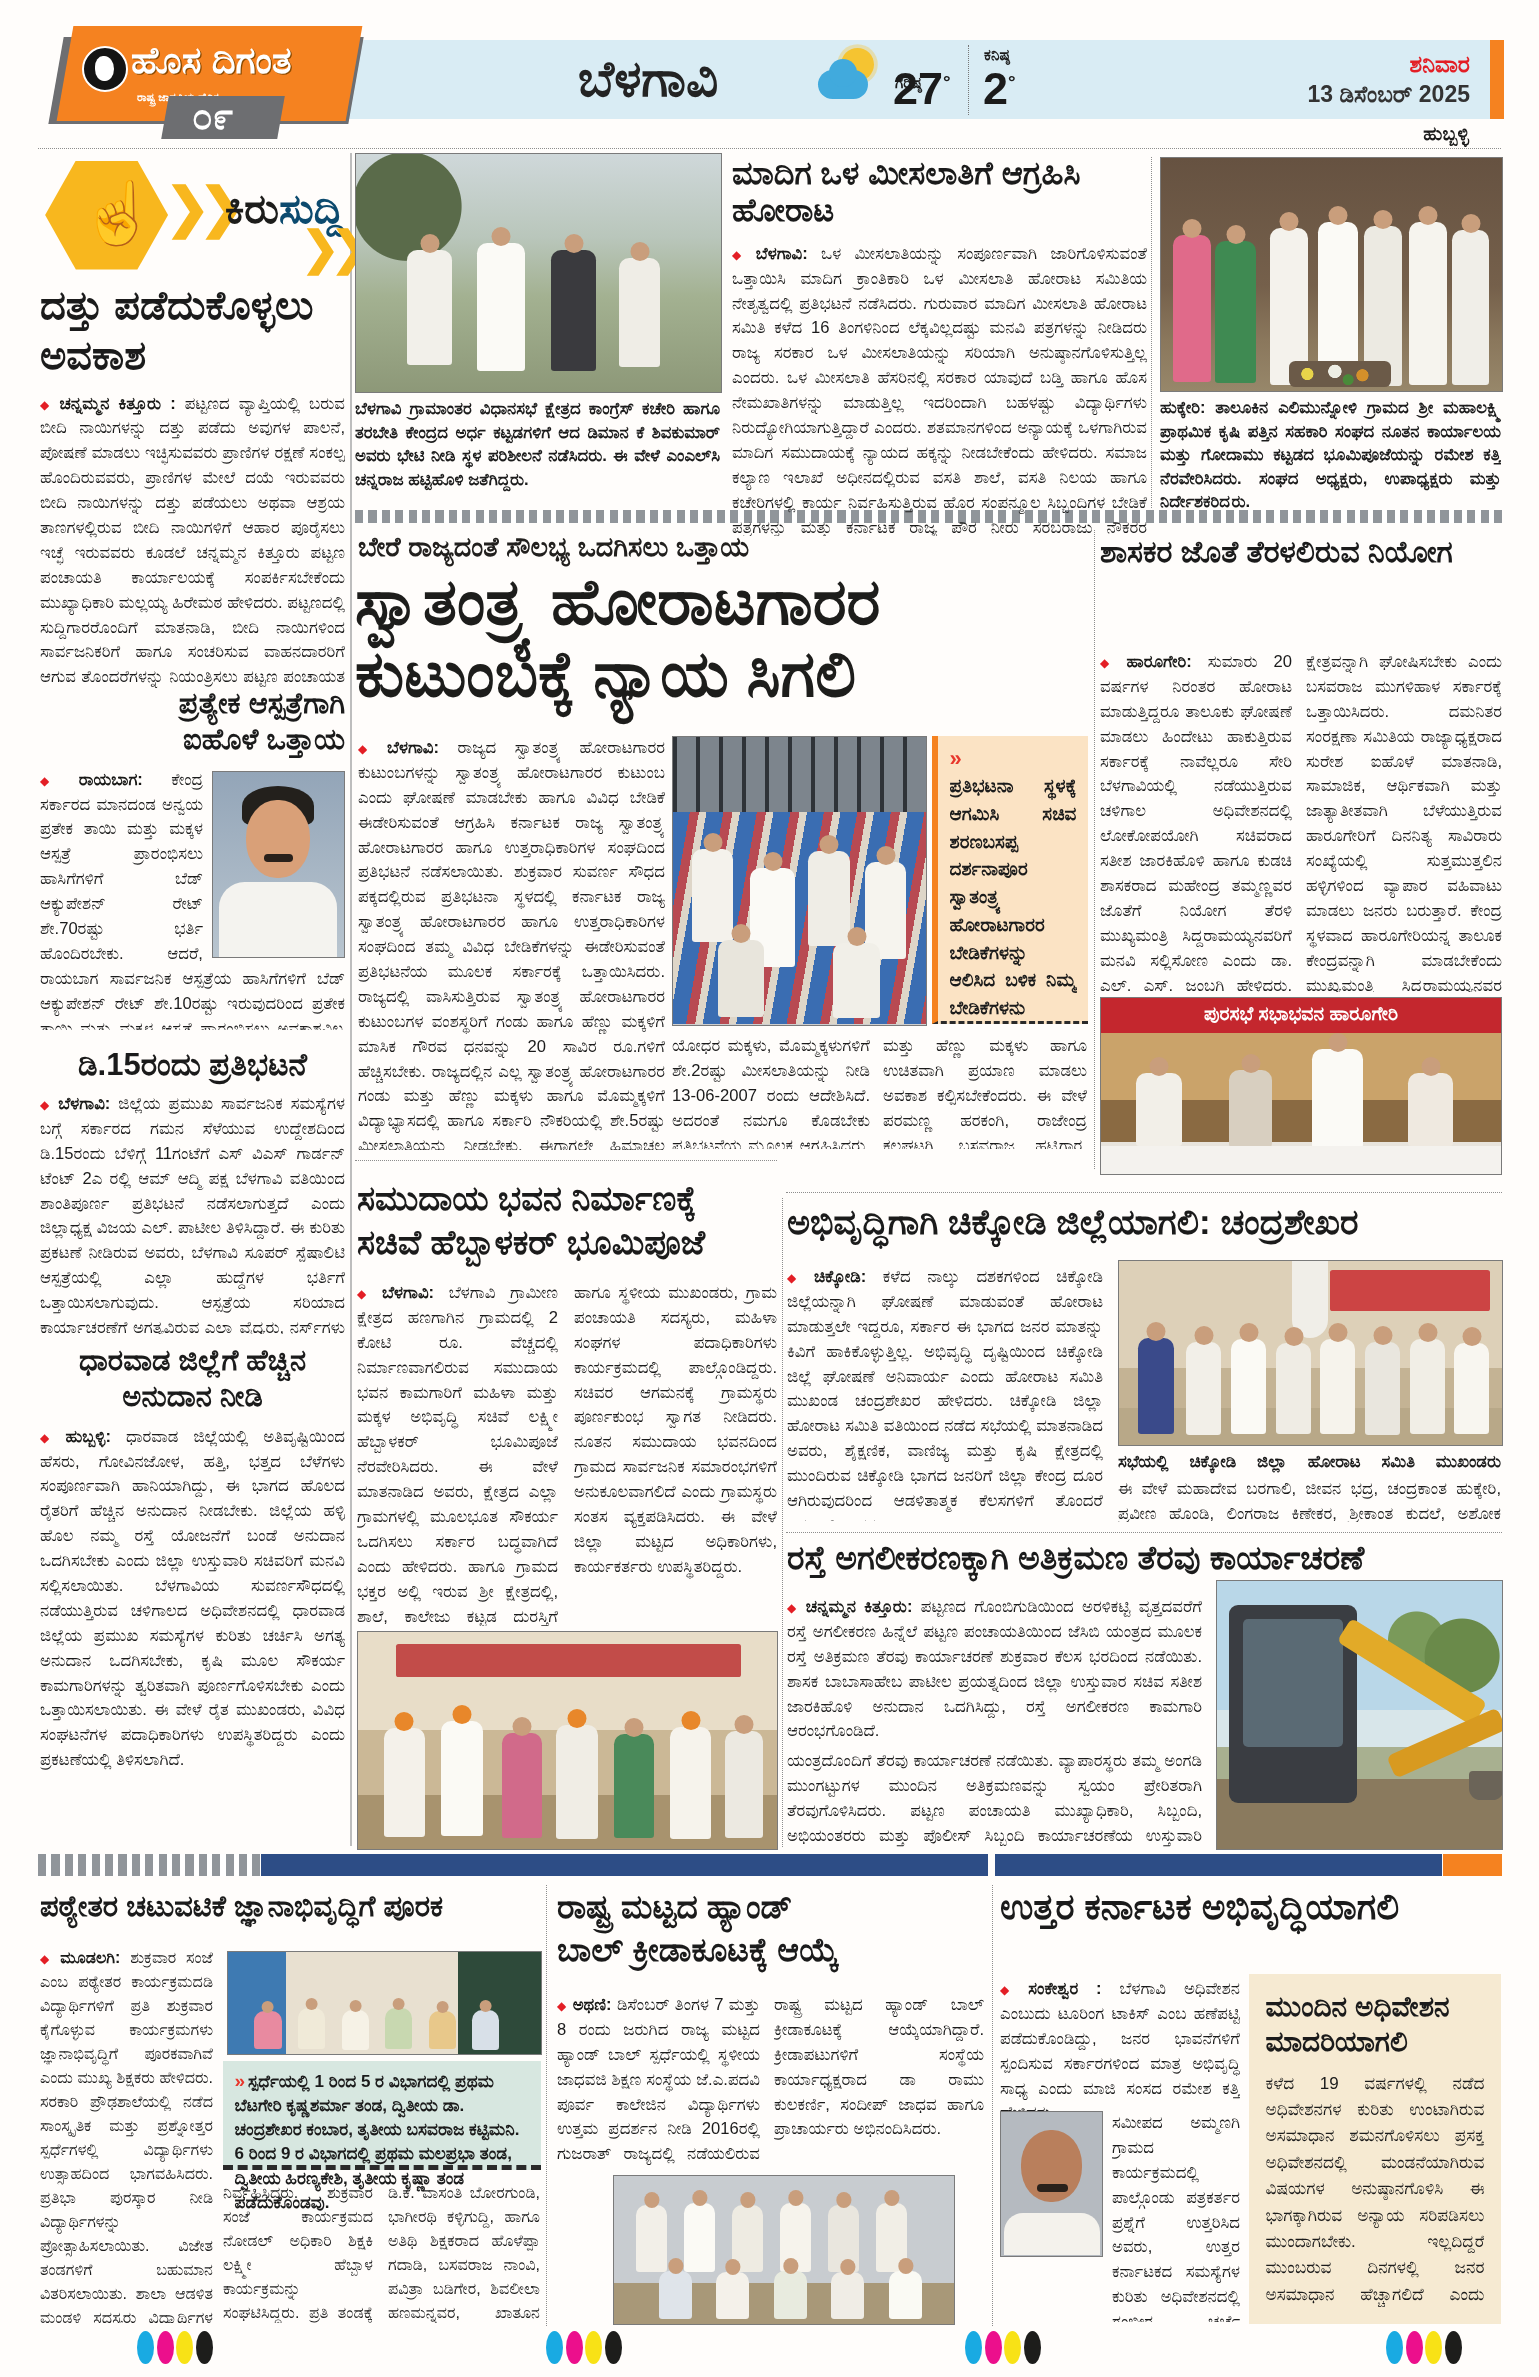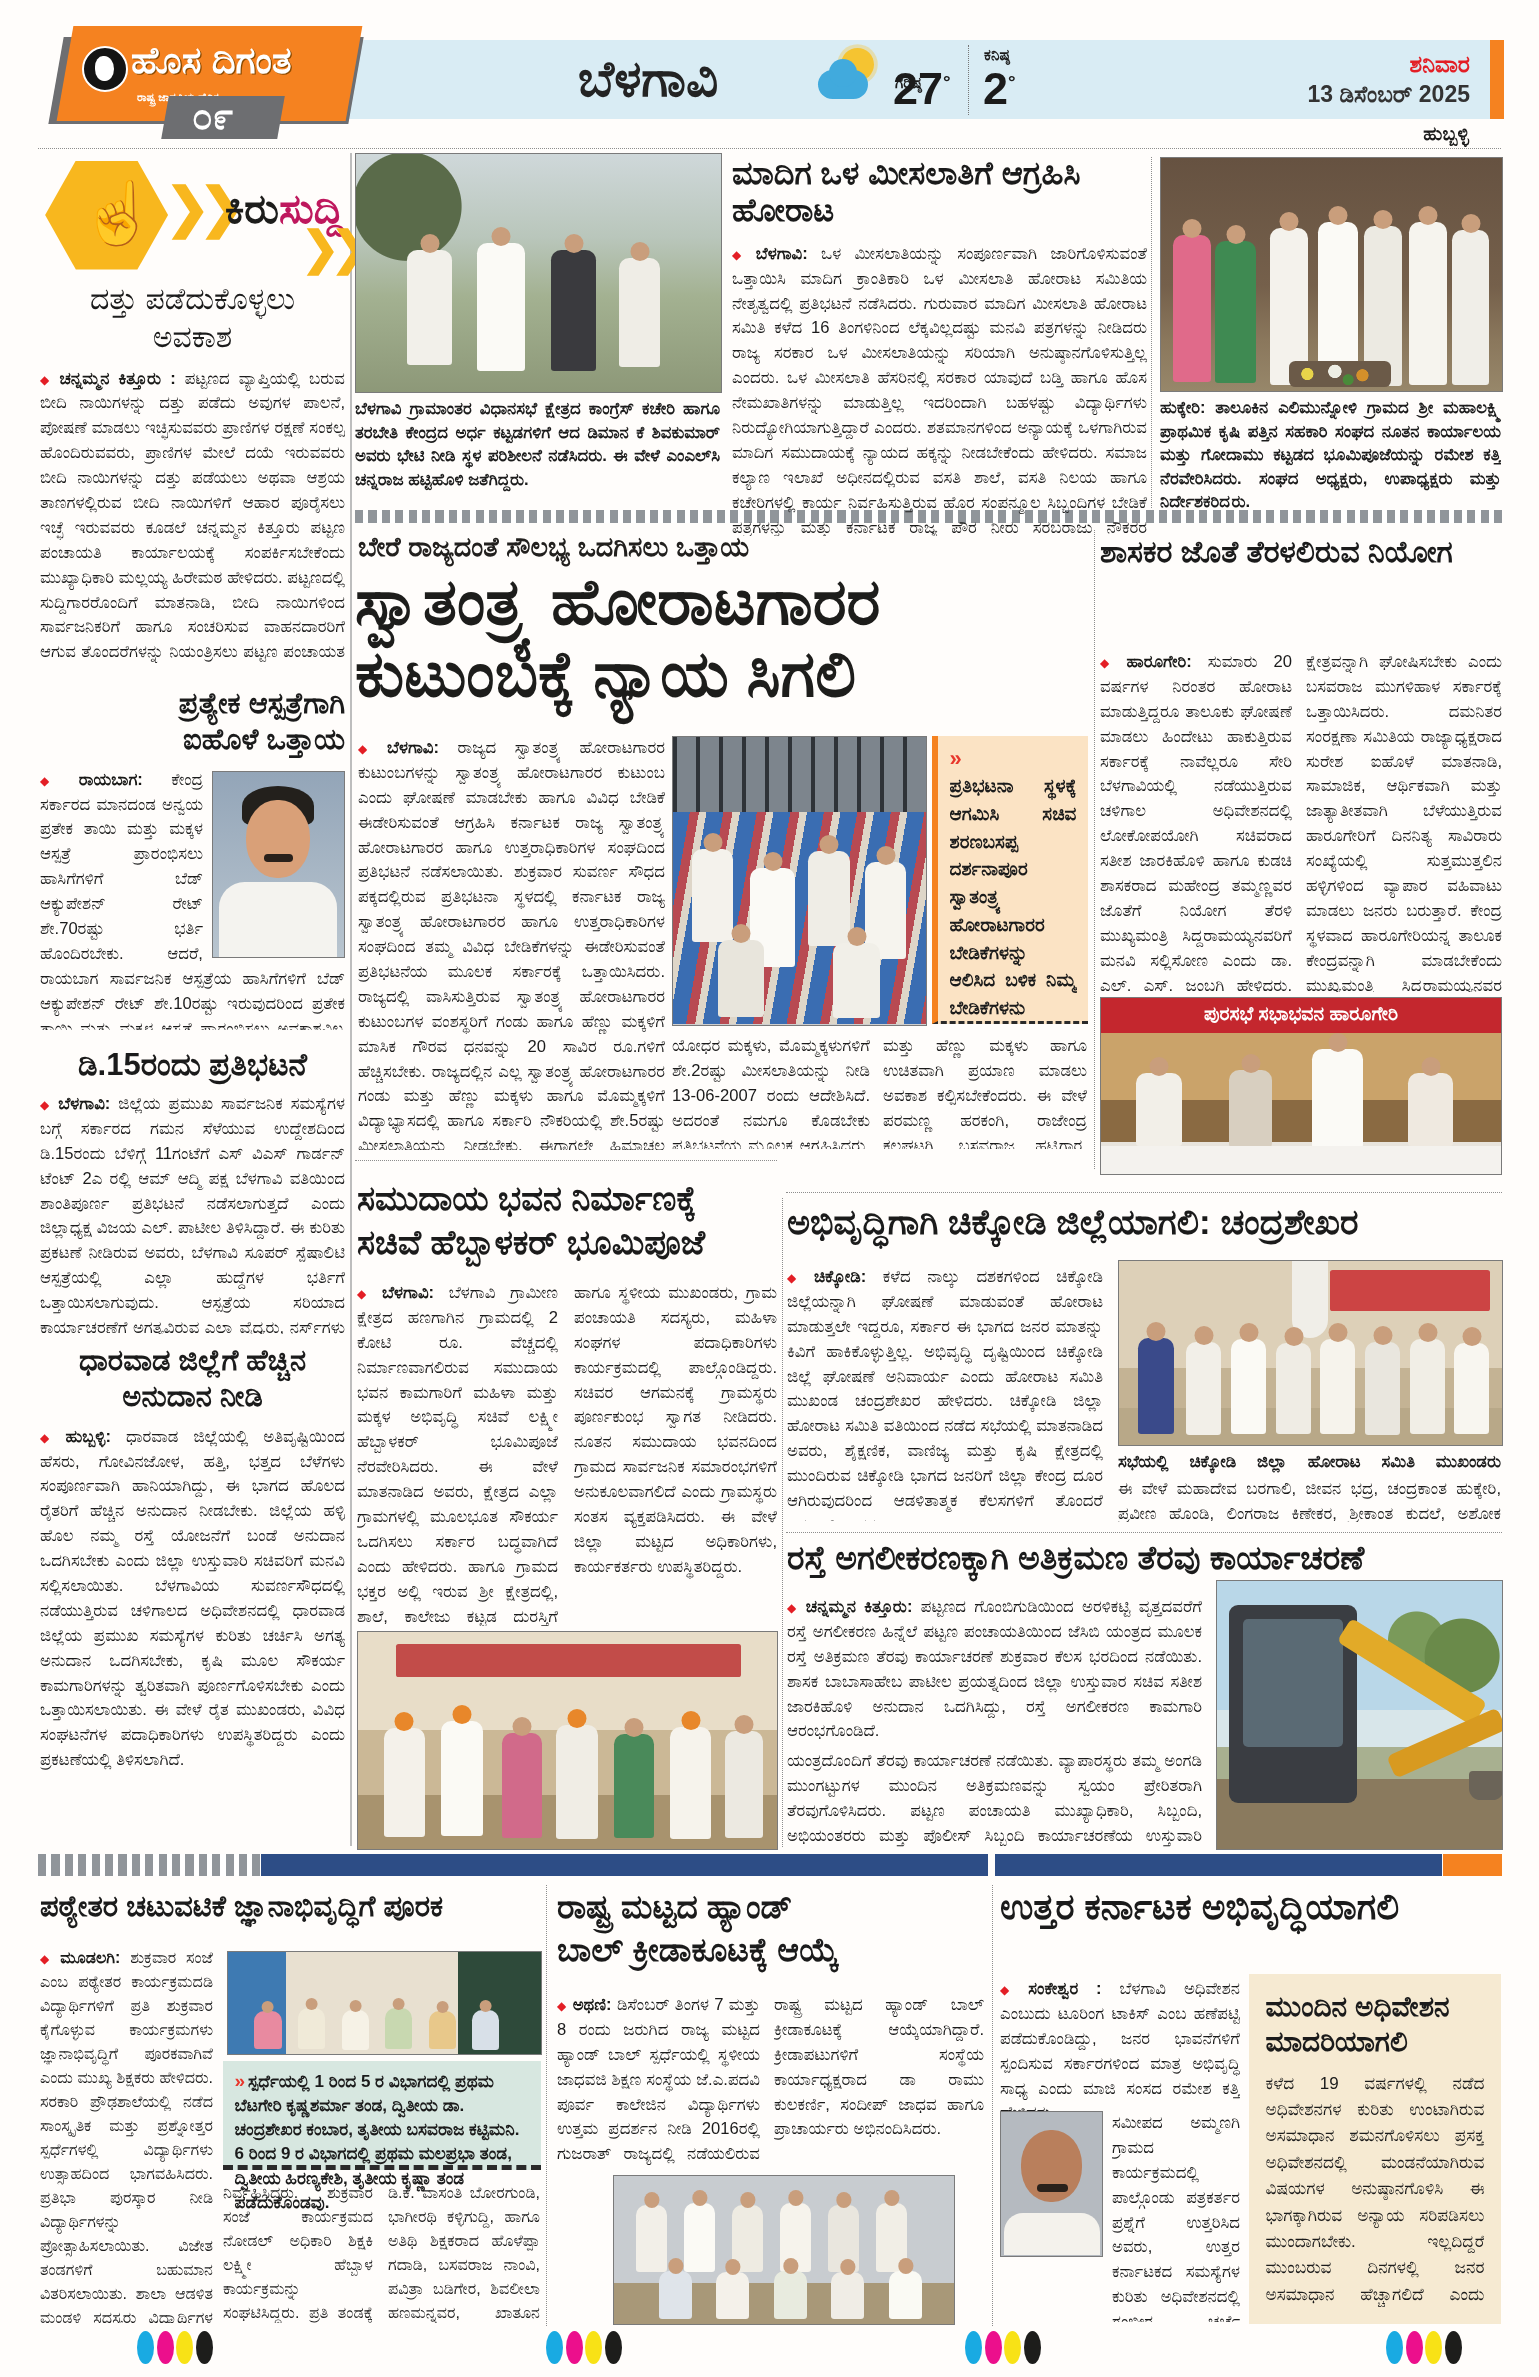--- a/index.html
+++ b/index.html
@@ -85,29 +85,29 @@
   <div class="abs dotted-h" style="left:786px;top:1192px;width:716px;"></div>
   <div class="abs dotted-h" style="left:786px;top:1532px;width:716px;"></div>
 
   <div class="abs" style="left:40px;top:158px;width:305px;height:115px;">
     <div class="abs hexa" style="left:5.1px;top:2.6px;width:123px;height:109px;"></div>
     <div class="abs" style="left:40px;top:19px;font-size:61px;color:#141414;">☝</div>
     <div class="abs chev" style="left:125px;top:18px;font-size:54px;letter-spacing:-11.5px;">
       <span>❯</span><span>❯</span>
     </div>
     <div class="abs" style="left:185px;top:28px;font-size:41px;font-weight:800;">
-      <span style="color:#1d1d1b;">ಕಿರು</span><span style="color:#be185d;">ಸುದ್ದಿ</span>
+      <span style="color:#1d1d1b;">ಕಿರು</span><span style="color:#0c4a6e;">ಸುದ್ದಿ</span>
     </div>
     <div class="abs chev" style="left:261px;top:63px;font-size:46px;letter-spacing:-9px;">
       <span>❯</span><span>❯</span><span>❯</span>
     </div>
   </div>
 
   <div class="abs" style="left:40px;top:280px;width:305px;height:403px;">
-    <div style="text-align:center;font-size:30px;font-weight:400;line-height:1.25;">
+    <div style="text-align:left;font-size:40px;font-weight:700;line-height:1.25;">
       <span>ದತ್ತು ಪಡೆದುಕೊಳ್ಳಲು</span><br>
       <span>ಅವಕಾಶ</span>
     </div>
     <p class="bt just" style="margin:11.5px 0 0;height:300px;">
       <span class="diamond">◆</span><b class="hl">ಚನ್ನಮ್ಮನ ಕಿತ್ತೂರು :</b>
       <span>ಪಟ್ಟಣದ ವ್ಯಾಪ್ತಿಯಲ್ಲಿ ಬರುವ ಬೀದಿ ನಾಯಿಗಳನ್ನು ದತ್ತು ಪಡೆದು ಅವುಗಳ ಪಾಲನೆ, ಪೋಷಣೆ ಮಾಡಲು ಇಚ್ಛಿಸುವವರು ಪ್ರಾಣಿಗಳ ರಕ್ಷಣೆ ಸಂಕಲ್ಪ ಹೊಂದಿರುವವರು, ಪ್ರಾಣಿಗಳ ಮೇಲೆ ದಯೆ ಇರುವವರು ಬೀದಿ ನಾಯಿಗಳನ್ನು ದತ್ತು ಪಡೆಯಲು ಅಥವಾ ಆಶ್ರಯ ತಾಣಗಳಲ್ಲಿರುವ ಬೀದಿ ನಾಯಿಗಳಿಗೆ ಆಹಾರ ಪೂರೈಸಲು ಇಚ್ಛೆ ಇರುವವರು ಕೂಡಲೆ ಚನ್ನಮ್ಮನ ಕಿತ್ತೂರು ಪಟ್ಟಣ ಪಂಚಾಯತಿ ಕಾರ್ಯಾಲಯಕ್ಕೆ ಸಂಪರ್ಕಿಸಬೇಕೆಂದು ಮುಖ್ಯಾಧಿಕಾರಿ ಮಲ್ಲಯ್ಯ ಹಿರೇಮಠ ಹೇಳಿದರು. ಪಟ್ಟಣದಲ್ಲಿ ಸುದ್ದಿಗಾರರೊಂದಿಗೆ ಮಾತನಾಡಿ, ಬೀದಿ ನಾಯಿಗಳಿಂದ ಸಾರ್ವಜನಿಕರಿಗೆ ಹಾಗೂ ಸಂಚರಿಸುವ ವಾಹನದಾರರಿಗೆ ಆಗುವ ತೊಂದರೆಗಳನ್ನು ನಿಯಂತ್ರಿಸಲು ಪಟ್ಟಣ ಪಂಚಾಯತ ವತಿಯಿಂದ ಹಿಡಿದು ಅವುಗಳನ್ನು ಆಶ್ರಯ ಸ್ಥಾನಕ್ಕೆ ಸಾಗಿಸಲಾಗುತ್ತದೆ. ಆದಕಾರಣ ಎನ್‌ಜಿಒ ಸಂಘಗಳು ಹಾಗೂ ಇತರೆ ಯಾರಾದರೂ ಪ್ರಾಣಿಗಳ ಪ್ರೀಯರು ಇದ್ದರೆ ನಮ್ಮ ಕಾರ್ಯಾಲಯದಲ್ಲಿ ಮಾಹಿತಿ ಪಡೆದು ನಾಯಿಗಳನ್ನು ದತ್ತುಪಡೆಯಬೇಕೆಂದು ತಿಳಿಸಿದರು.</span>
     </p>
   </div>
 
   <div class="abs" style="left:40px;top:685px;width:305px;height:358px;">

